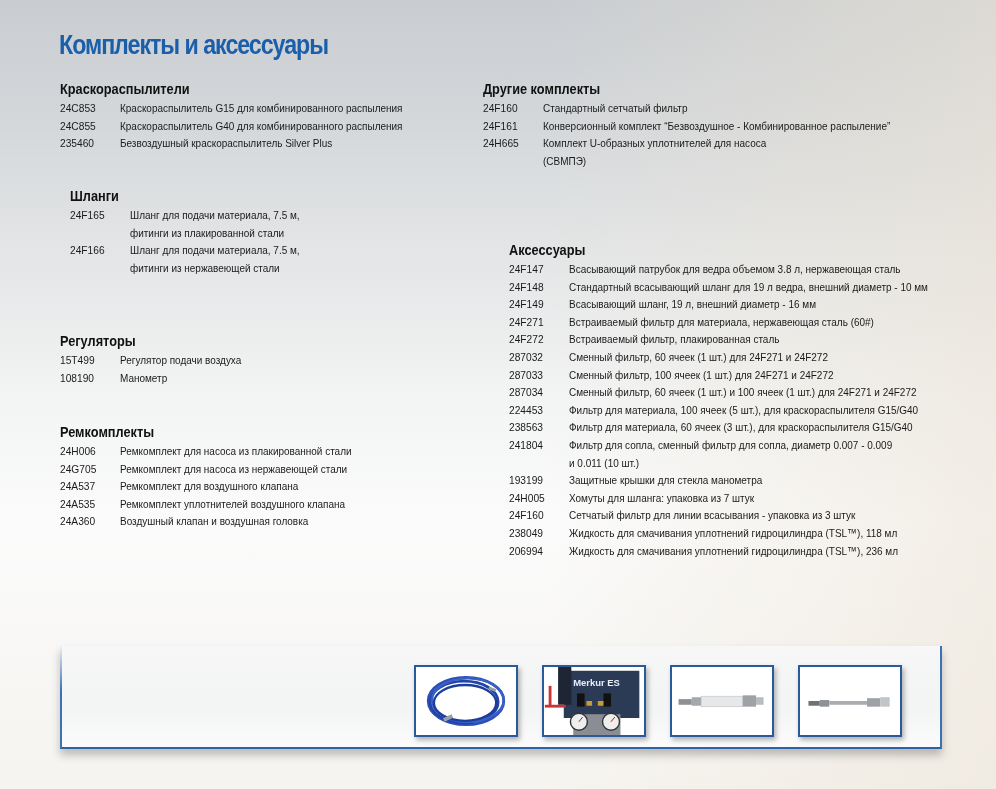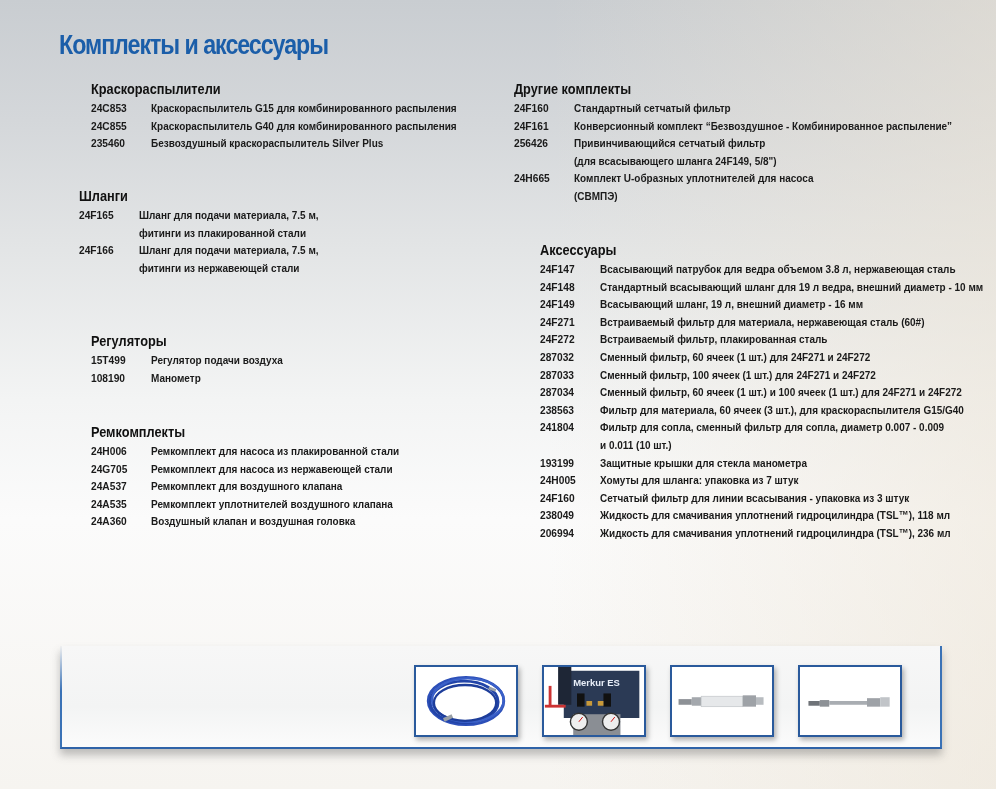--- a/index.html
+++ b/index.html
@@ -13,38 +13,38 @@
       linear-gradient(180deg, #c9cdd1 0px, #d4d7da 120px, #e2e4e5 240px, #f3f4f4 400px, #fbfbfb 520px, #f6f4f0 789px);
   }
   .title {
     position: absolute; left: 59px; top: 30px;
     font-family: "Liberation Sans", sans-serif;
     font-weight: bold; font-size: 27px; letter-spacing: -1.2px;
     color: #1b5ea9;
     transform: scaleX(0.86); transform-origin: left top;
     white-space: nowrap;
   }
-  .section { position: absolute; margin-left: 31px; }
+  .section { position: absolute; }
   .section h2 {
     font-family: "Liberation Sans", sans-serif;
     font-size: 14.5px; font-weight: bold; color: #111;
     transform: scaleX(0.88); transform-origin: left top;
     white-space: nowrap; height: 19px; line-height: 19px;
   }
-  .row { display: flex; font-size: 11.6px; line-height: 17.6px; white-space: nowrap; font-weight: bold; }
+  .row { display: flex; font-size: 11.6px; line-height: 17.6px; white-space: nowrap; }
   .row .code {
     width: 60px; flex: none;
     transform: scaleX(0.88); transform-origin: left center;
   }
   .row .desc {
     display: block; transform: scaleX(0.86); transform-origin: left center;
   }
   .desc .line { display: block; }
   #s-sprayers { left: 60px; top: 80px; }
-  #s-hoses { left: 48px; top: 187px; }
+  #s-hoses { left: 70px; top: 187px; }
   #s-regs { left: 60px; top: 332px; }
   #s-repair { left: 60px; top: 423px; }
   #s-other { left: 483px; top: 80px; }
   #s-acc { left: 509px; top: 241px; }
 
   .panel {
     position: absolute; left: 60px; top: 646px; width: 882px; height: 103px;
     background: linear-gradient(180deg, #f7f7f7 0%, #f3f4f4 60%, #fbfbfb 100%);
     border-left: 2px solid #3a72b6;
     border-bottom: 2px solid #2f63a8;
@@ -162,27 +162,20 @@
         <span class="line">Стандартный сетчатый фильтр</span>
       </span>
     </div>
     <div class="row">
       <span class="code">24F161</span>
       <span class="desc">
         <span class="line">Конверсионный комплект “Безвоздушное - Комбинированное распыление”</span>
       </span>
     </div>
     <div class="row">
-      <span class="code">256426</span>
-      <span class="desc">
-        <span class="line">Привинчивающийся сетчатый фильтр</span>
-        <span class="line">(для всасывающего шланга 24F149, 5/8")</span>
-      </span>
-    </div>
-    <div class="row">
       <span class="code">24H665</span>
       <span class="desc">
         <span class="line">Комплект U-образных уплотнителей для насоса</span>
         <span class="line">(СВМПЭ)</span>
       </span>
     </div>
   </div>
 <div class="section" id="s-acc">
     <h2>Аксессуары</h2>
     <div class="row">
@@ -224,20 +217,26 @@
     <div class="row">
       <span class="code">287033</span>
       <span class="desc">
         <span class="line">Сменный фильтр, 100 ячеек (1 шт.) для 24F271 и 24F272</span>
       </span>
     </div>
     <div class="row">
       <span class="code">287034</span>
       <span class="desc">
         <span class="line">Сменный фильтр, 60 ячеек (1 шт.) и 100 ячеек (1 шт.) для 24F271 и 24F272</span>
+      </span>
+    </div>
+    <div class="row">
+      <span class="code">224453</span>
+      <span class="desc">
+        <span class="line">Фильтр для материала, 100 ячеек (5 шт.), для краскораспылителя G15/G40</span>
       </span>
     </div>
     <div class="row">
       <span class="code">238563</span>
       <span class="desc">
         <span class="line">Фильтр для материала, 60 ячеек (3 шт.), для краскораспылителя G15/G40</span>
       </span>
     </div>
     <div class="row">
       <span class="code">241804</span>

